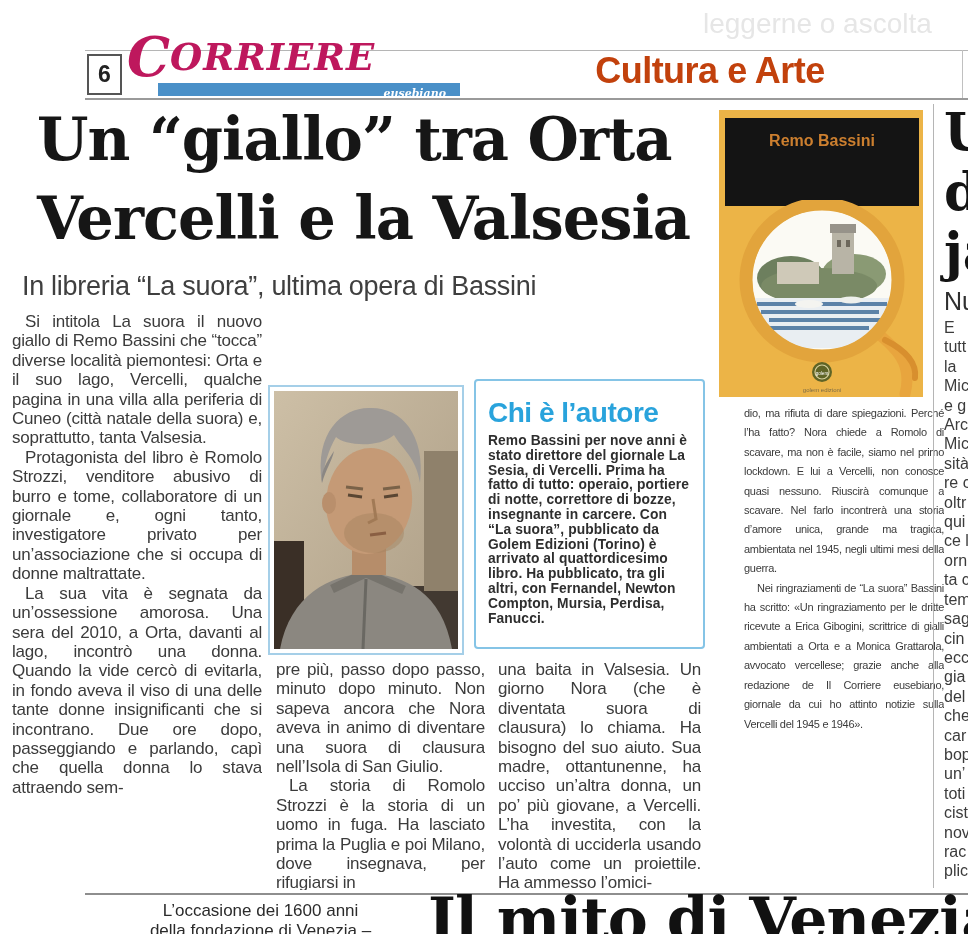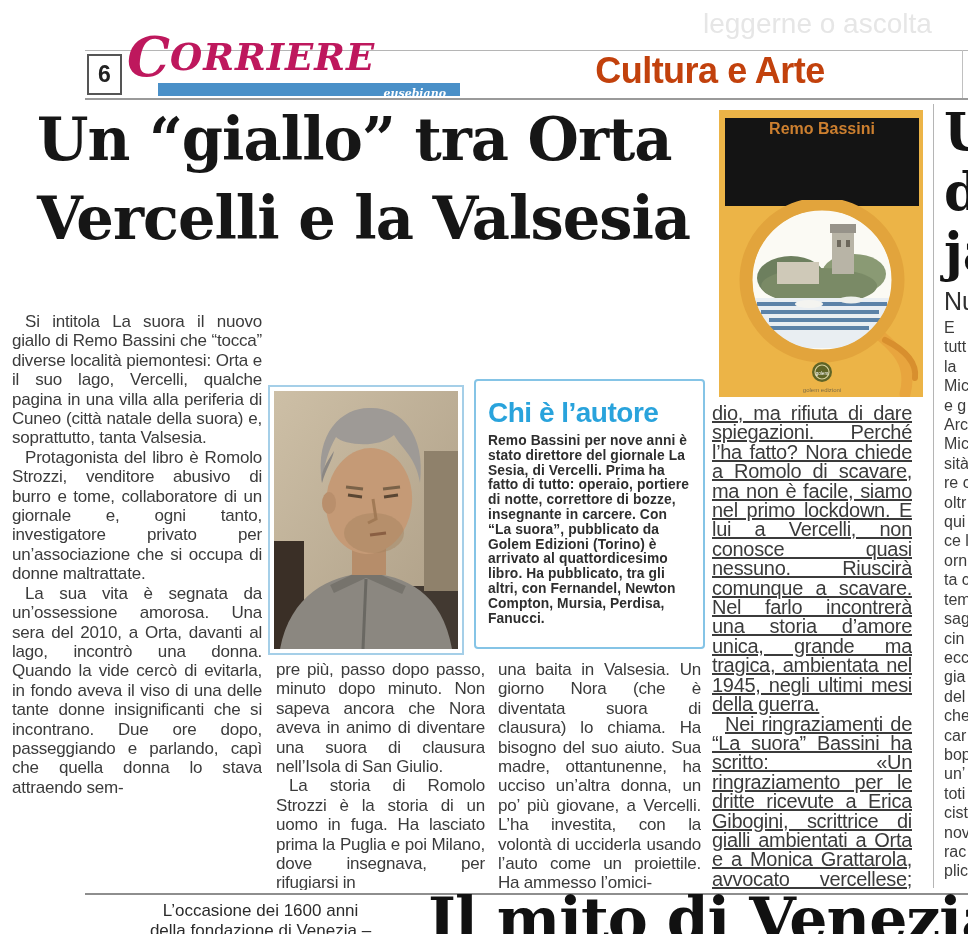--- a/index.html
+++ b/index.html
@@ -32,42 +32,42 @@
   .subhead{left:22px;top:271px;width:700px;font-size:27px;color:#3f3f3f;letter-spacing:-0.3px;}
 
   
   .bodycol{font-size:17px;line-height:19.4px;text-align:justify;color:#3b3b3b;
            letter-spacing:-0.2px;overflow:hidden;hyphens:auto;}
   .bodycol p{margin:0;}
   .bodycol p.ind{text-indent:13px;}
   .col1{left:12px;top:312px;width:250px;height:578px;}
   .col2{left:276px;top:660px;width:209px;height:230px;}
   .col3{left:498px;top:660px;width:203px;height:230px;}
-  .col4{left:712px;top:404px;width:200px;height:486px;font-size:20px;letter-spacing:-0.3px;text-decoration:underline;}
+  .col4{left:744px;top:404px;width:200px;height:486px;font-size:11px;letter-spacing:-0.3px;}
   .divider-v{left:933px;top:104px;height:784px;border-left:1px solid #b5b5b5;width:0;}
 
   
   .photo-frame{left:268px;top:385px;width:196px;height:270px;box-sizing:border-box;
                border:2px solid #a5cfe8;background:#fff;padding:4px;}
   .photo-frame svg{display:block;}
 
   
   .author-box{left:474px;top:379px;width:231px;height:270px;box-sizing:border-box;
               border:2px solid #85c4e6;border-radius:4px;background:#fff;
               padding:16px 10px 4px 12px;}
   .author-box .bt{font-size:28px;font-weight:bold;color:#29a3dc;letter-spacing:-0.5px;
                   margin-bottom:5px;}
   .author-box .bb{font-size:13.8px;line-height:14.8px;font-weight:bold;color:#2e2e2e;
                   text-align:left;letter-spacing:0.1px;}
 
   
   .cover{left:719px;top:110px;width:204px;height:287px;background:#ecb447;overflow:hidden;}
   .cover .band{position:absolute;left:6px;top:8px;right:4px;height:88px;background:#141414;
                text-align:center;}
-  .cover .cv-author{font-size:16px;font-weight:bold;color:#cc7f2f;margin-top:2px;}
+  .cover .cv-author{font-size:16px;font-weight:bold;color:#cc7f2f;margin-top:14px;}
   .cover .cv-title{font-size:37px;font-weight:bold;color:#fafafa;letter-spacing:0.5px;
                    margin-top:1px;line-height:40px;}
   .cover svg{position:absolute;left:0;top:90px;}
 
   
   .r-art-head{left:944px;top:102px;width:140px;font-family:"DejaVu Serif",serif;
               font-weight:bold;font-size:52px;line-height:60px;color:#141414;white-space:pre-line;}
   .r-art-sub{left:944px;top:287px;width:140px;font-size:25px;color:#2f2f2f;white-space:nowrap;}
   .r-art-body{left:944px;top:318px;width:140px;font-size:16px;line-height:19.4px;
               color:#3b3b3b;white-space:pre-line;}
@@ -95,20 +95,21 @@
     <span class="masthead-sub">eusebiano</span>
   </div>
   <div class="abs section-title">Cultura e Arte</div>
   <div class="abs rule-head"></div>
   <div class="abs head-tick"></div>
 
   <div class="abs headline">
     <div>Un “giallo” tra Orta</div>
     <div>Vercelli e la Valsesia</div>
   </div>
+  <div class="abs subhead">In libreria “La suora”, ultima opera di Bassini</div>
 
   <div class="abs bodycol col1">
     <p class="ind">Si intitola La suora il nuovo giallo di Remo Bassini che “tocca” diverse località piemontesi: Orta e il suo lago, Vercelli, qualche pagina in una villa alla periferia di Cuneo (città natale della suora) e, soprattutto, tanta Valsesia.</p>
     <p class="ind">Protagonista del libro è Romolo Strozzi, venditore abusivo di burro e tome, collaboratore di un giornale e, ogni tanto, investigatore privato per un’associazione che si occupa di donne maltrattate.</p>
     <p class="ind">La sua vita è segnata da un’ossessione amorosa. Una sera del 2010, a Orta, davanti al lago, incontrò una donna. Quando la vide cercò di evitarla, in fondo aveva il viso di una delle tante donne insignificanti che si incontrano. Due ore dopo, passeggiando e parlando, capì che quella donna lo stava attraendo sem-</p>
   </div>
 
   <figure class="abs photo-frame" style="margin:0;">
     <svg width="184" height="258" viewBox="0 0 184 258">
       <defs>

